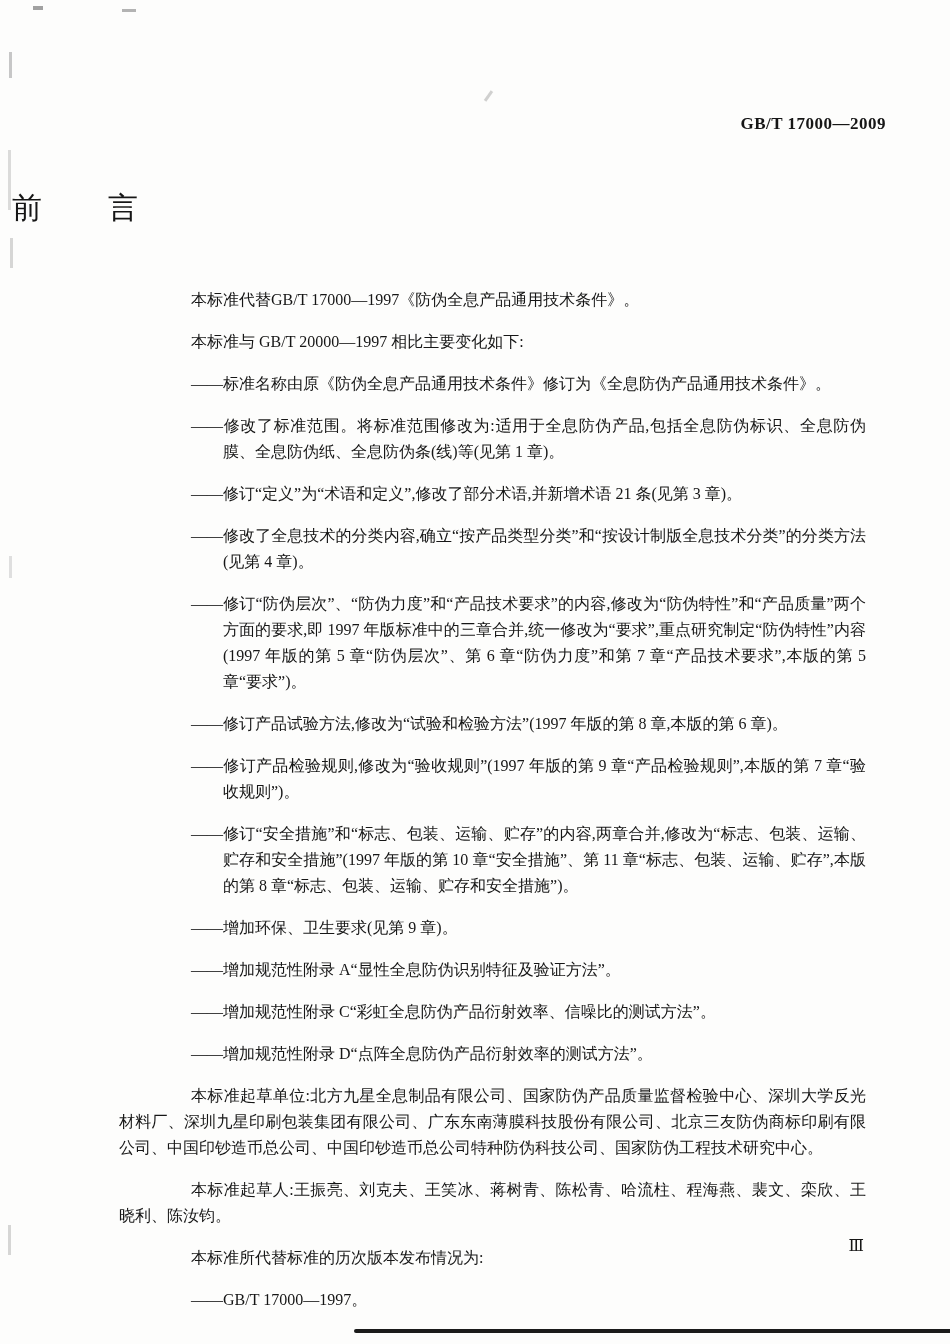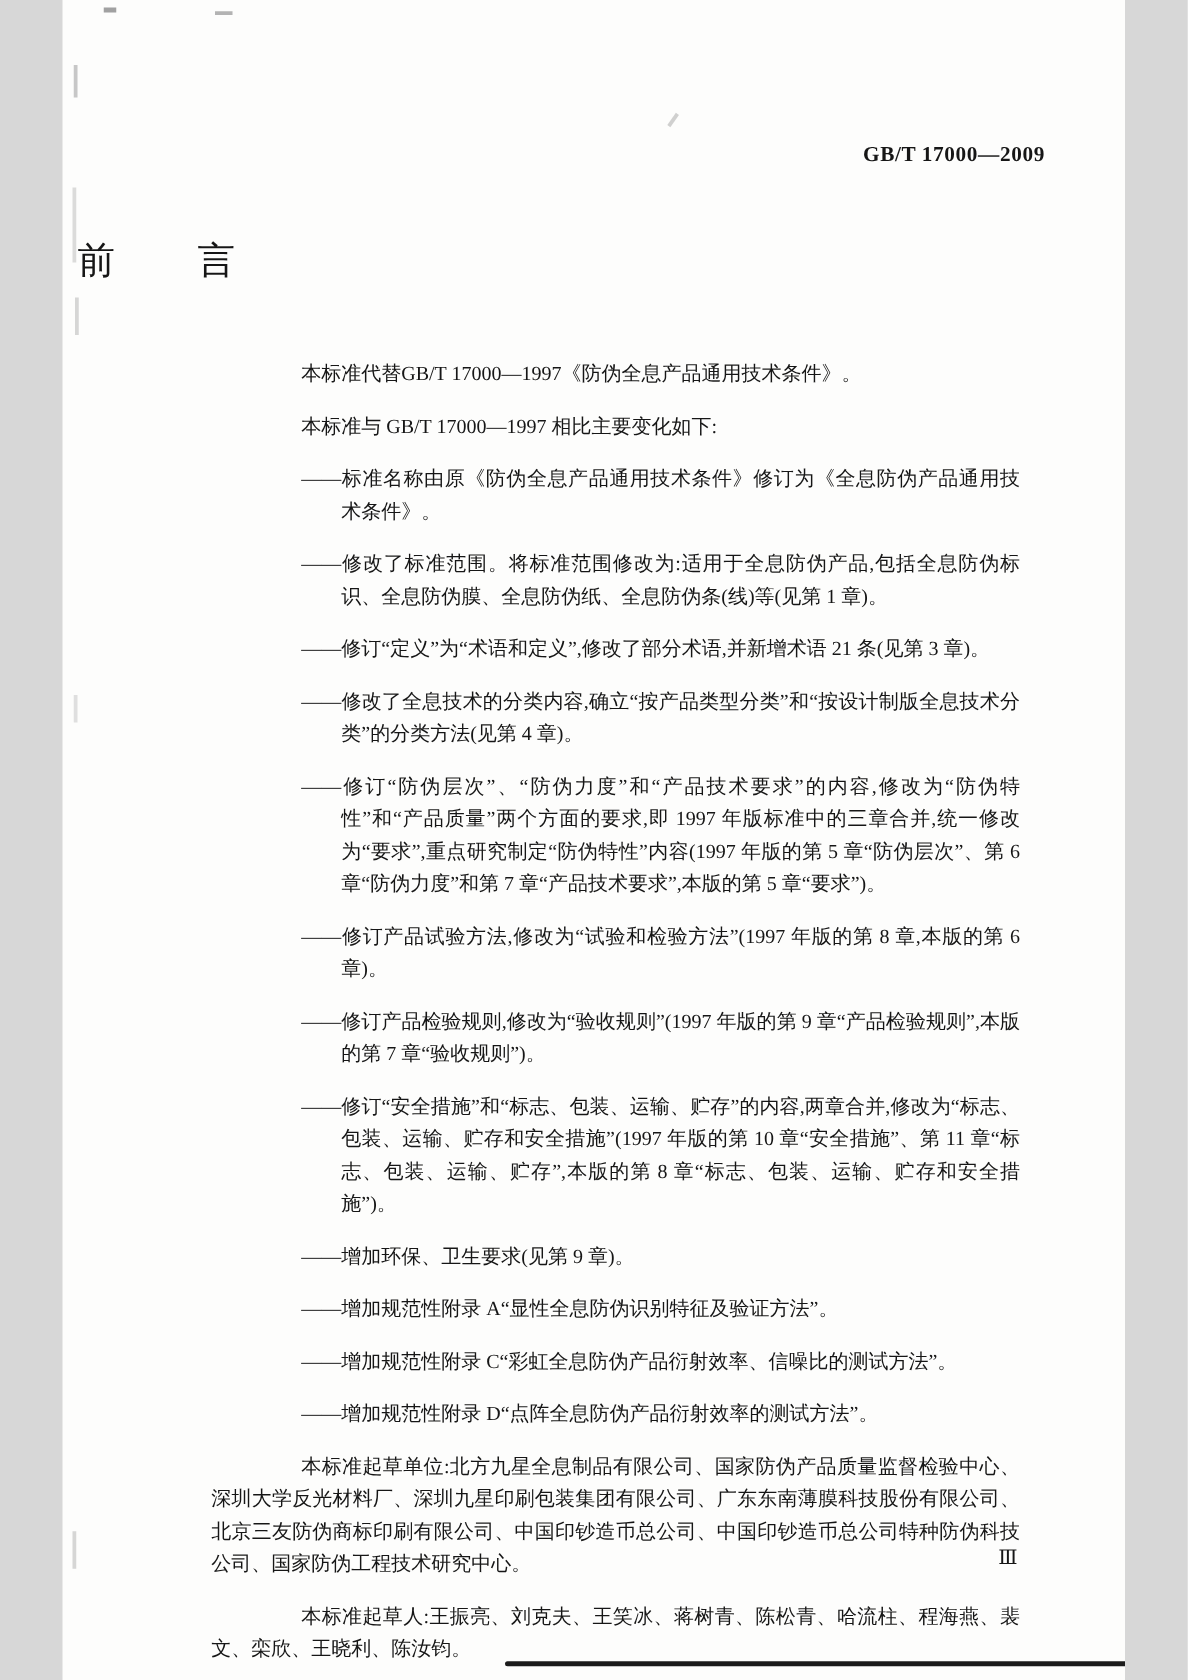--- a/index.html
+++ b/index.html
@@ -1,18 +1,18 @@
 <!DOCTYPE html>
 <html><head>
 <meta charset="utf-8">
 <style>
   html, body { margin: 0; padding: 0; background: #d7d7d7; }
   .page {
     position: relative;
-    width: 850px;
+    width: 950px;
     height: 1344px;
     margin: 0 auto;
     background: #fdfdfc;
     overflow: hidden;
     font-family: "Liberation Serif", "DejaVu Serif", serif;
     color: #161616;
   }
   .doc-code {
     position: absolute;
     top: 114px;
@@ -83,21 +83,21 @@
 <body>
 
 <div class="page">
 
   <div class="doc-code">GB/T 17000—2009</div>
 
   <div class="doc-title">前　　言</div>
 
   <div class="doc-body">
       <p class="para">本标准代替GB/T 17000—1997《防伪全息产品通用技术条件》。</p>
-      <p class="para">本标准与 GB/T 17000—1997 相比主要变化如下:</p>
+      <p class="para">本标准与 GB/T 20000—1997 相比主要变化如下:</p>
       <p class="dash"><span>——</span>标准名称由原《防伪全息产品通用技术条件》修订为《全息防伪产品通用技术条件》。</p>
       <p class="dash"><span>——</span>修改了标准范围。将标准范围修改为:适用于全息防伪产品,包括全息防伪标识、全息防伪膜、全息防伪纸、全息防伪条(线)等(见第 1 章)。</p>
       <p class="dash"><span>——</span>修订“定义”为“术语和定义”,修改了部分术语,并新增术语 21 条(见第 3 章)。</p>
       <p class="dash"><span>——</span>修改了全息技术的分类内容,确立“按产品类型分类”和“按设计制版全息技术分类”的分类方法(见第 4 章)。</p>
       <p class="dash"><span>——</span>修订“防伪层次”、“防伪力度”和“产品技术要求”的内容,修改为“防伪特性”和“产品质量”两个方面的要求,即 1997 年版标准中的三章合并,统一修改为“要求”,重点研究制定“防伪特性”内容(1997 年版的第 5 章“防伪层次”、第 6 章“防伪力度”和第 7 章“产品技术要求”,本版的第 5 章“要求”)。</p>
       <p class="dash"><span>——</span>修订产品试验方法,修改为“试验和检验方法”(1997 年版的第 8 章,本版的第 6 章)。</p>
       <p class="dash"><span>——</span>修订产品检验规则,修改为“验收规则”(1997 年版的第 9 章“产品检验规则”,本版的第 7 章“验收规则”)。</p>
       <p class="dash"><span>——</span>修订“安全措施”和“标志、包装、运输、贮存”的内容,两章合并,修改为“标志、包装、运输、贮存和安全措施”(1997 年版的第 10 章“安全措施”、第 11 章“标志、包装、运输、贮存”,本版的第 8 章“标志、包装、运输、贮存和安全措施”)。</p>
       <p class="dash"><span>——</span>增加环保、卫生要求(见第 9 章)。</p>
       <p class="dash"><span>——</span>增加规范性附录 A“显性全息防伪识别特征及验证方法”。</p>

